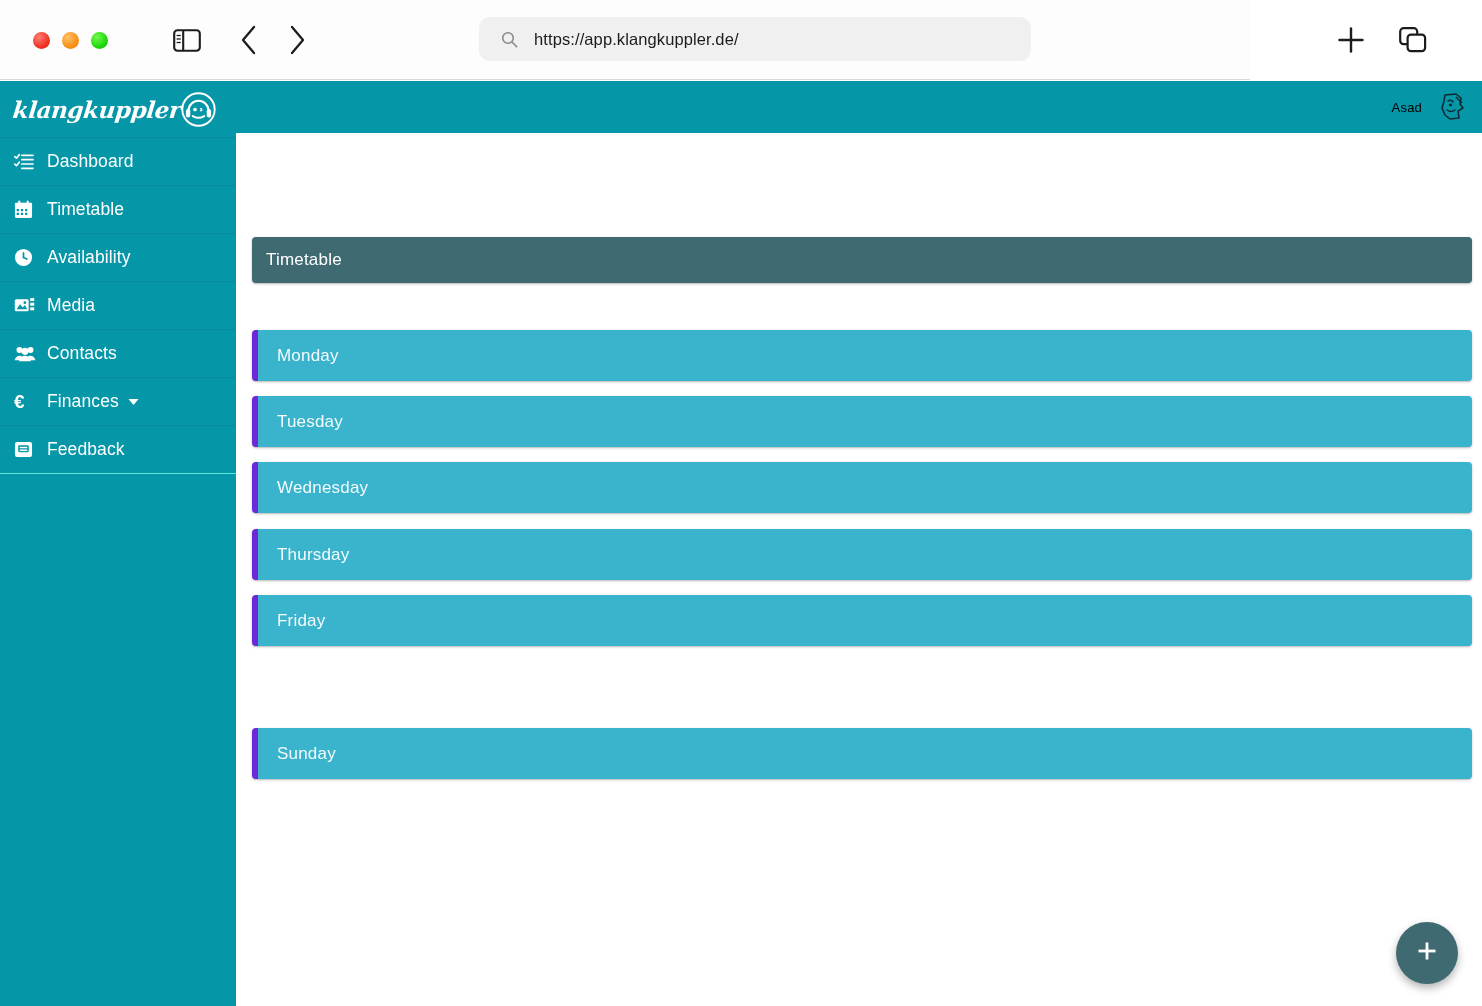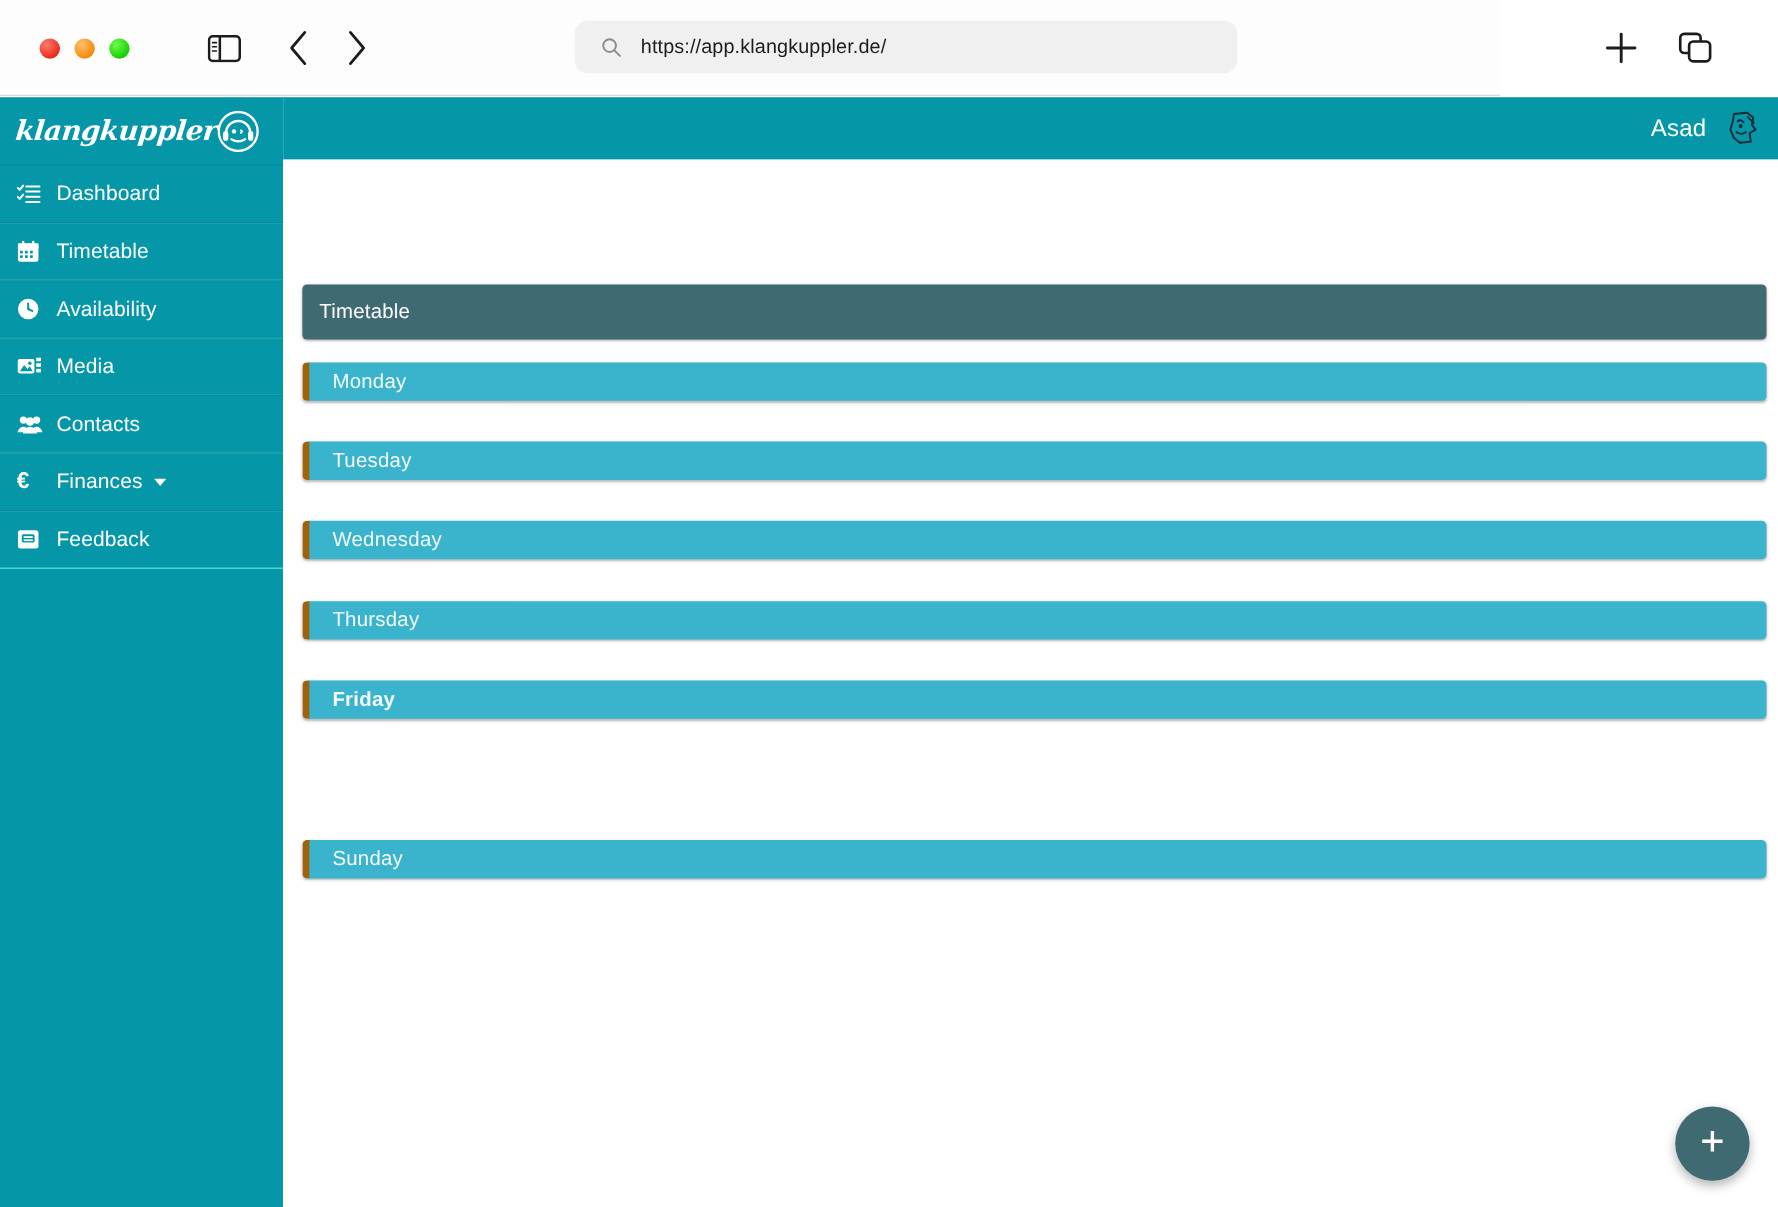--- a/index.html
+++ b/index.html
@@ -164,22 +164,22 @@
     width: 1246px;
     height: 52px;
     background: #0596a8;
     display: flex;
     align-items: center;
     justify-content: flex-end;
     box-sizing: border-box;
     padding-right: 14px;
   }
   .user-name {
-    font-size: 20px;
-    color: #ffffff;
+    font-size: 13px;
+    color: #000000;
     margin-right: 14px;
     letter-spacing: 0.2px;
   }
   .user-avatar {
     width: 32px; height: 32px;
     display: block;
   }
 
   
   .content {
@@ -207,24 +207,25 @@
     letter-spacing: 0.2px;
   }
 
   .header-card {
     top: 104px;
     height: 46px;
     background: #3f6a72;
     padding-left: 14px;
   }
   .day-card {
-    height: 32px;
+    height: 51px;
     background: #3ab3cc;
-    border-left: 6px solid #a16207;
+    border-left: 6px solid #6d28d9;
     padding-left: 19px;
+    margin-top: 28px;
   }
   .day-card .card-title {
     font-size: 17px;
     color: #f2fbfd;
   }
 
   .fab {
     position: absolute;
     right: 24px;
     bottom: 22px;
@@ -438,21 +439,21 @@
     </div>
     <div class="card day-card" style="top:235px;">
       <span class="card-title">Tuesday</span>
     </div>
     <div class="card day-card" style="top:368px;">
       <span class="card-title">Thursday</span>
     </div>
     <div class="card day-card" style="top:301px;">
       <span class="card-title">Wednesday</span>
     </div>
-    <div class="card day-card" style="top:434px;font-weight:bold;">
+    <div class="card day-card" style="top:434px;">
       <span class="card-title">Friday</span>
     </div>
     <div class="card day-card" style="top:567px;">
       <span class="card-title">Sunday</span>
     </div>
 
     <div class="fab">
       <span>
         <svg width="26" height="26" viewBox="0 0 26 26">
           <line x1="13" y1="4.5" x2="13" y2="21.5" stroke="#ffffff" stroke-width="2.8" stroke-linecap="butt"></line>

